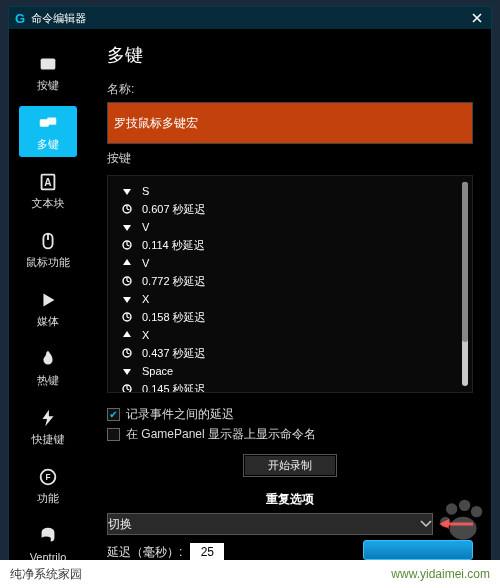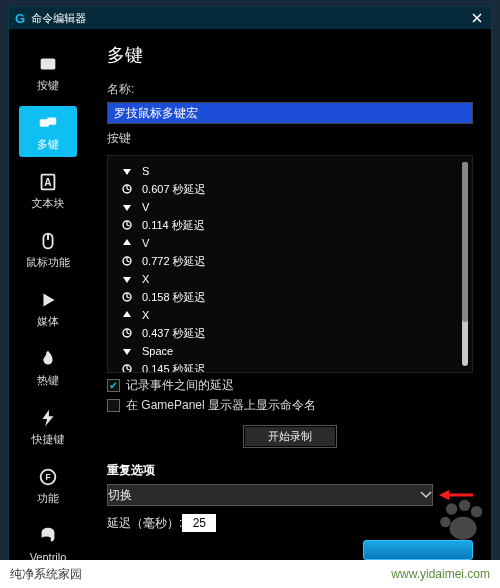--- a/index.html
+++ b/index.html
@@ -32,57 +32,57 @@
   .side-item.selected { background: #0fbef2; color: #fff; }
   .side-item .ic { display:block; margin: 0 auto 3px; }
   .side-item .lbl { font-size: 11px; }
   .main {
     flex: 1; padding: 14px 18px 8px 20px; overflow: hidden;
     display: flex; flex-direction: column;
   }
   h2.page-title { font-size: 18px; font-weight: normal; color: #fff; margin-bottom: 8px; }
   .field-label { font-size: 12px; color: #ccc; margin: 6px 0 4px; }
   .text-input {
-    width: 100%; background: #1d4ed8; border: 1px solid #444; color: #fff;
-    padding: 3px 6px; font-size: 12px;
+    width: 100%; background: #c2410c; border: 1px solid #444; color: #fff;
+    padding: 13px 6px; font-size: 12px;
   }
   .keys-box {
     margin-top: 4px; background: #0a0a0a; border: 1px solid #222;
     height: 218px; position: relative;
   }
   .keys-list { padding: 6px 24px 6px 14px; height: 100%; overflow: hidden; }
   .key-row { display: flex; align-items: center; gap: 8px; height: 18px; color: #fff; font-size: 11px; }
   .key-row .glyph { width: 12px; text-align: center; font-size: 11px; }
   .scroll-track {
     position: absolute; right: 4px; top: 6px; bottom: 6px; width: 6px;
     background: #c8c8c8; border-radius: 3px;
   }
   .scroll-thumb {
     position: absolute; left: 0; right: 0; top: 0; height: 160px;
     background: #888; border-radius: 3px;
   }
-  .checks { margin-top: 1px; text-align: center; }
+  .checks { margin-top: 10px; text-align: center; }
   .check-row { display: flex; align-items: center; gap: 6px; margin: 3px 0; font-size: 12px; color:#ddd;}
   .chk { width: 13px; height: 13px; border: 1px solid #666; background:#111; display:flex;align-items:center;justify-content:center;}
   .chk.checked::after { content:"✔"; color:#0fbef2; font-size:10px; line-height:1;}
   .rec-btn {
     display:block; margin: 8px auto 0; background:#2a2a2a; border:1px solid #555;
     color:#eee; font-size:11px; padding:3px 24px; box-shadow: 0 0 0 1px #000 inset;
   }
-  .section-label { font-size:12px; font-weight:bold; margin-top:14px; color:#fff; }
+  .section-label { font-size:12px; font-weight:bold; margin-top:14px; color:#fff;text-align:center; }
   .select-row { margin-top:5px; display:flex; align-items:center; }
   .select {
     flex:1; background:#2a2a2a; border:1px solid #555; height:22px;
     display:flex; align-items:center; padding:0 0; color:#eee;
   }
   .select .chev { margin-left:auto; }
   .arrow-annot {
     width: 34px; height: 22px; margin-left: 6px; display:flex; align-items:center;
   }
-  .delay-row { margin-top:8px; display:flex; align-items:center; gap:0; font-size:12px; }
+  .delay-row { margin-top:8px; display:flex; align-items:center; gap:8px; font-size:12px; }
   .delay-input {
     width: 34px; background:#fff; color:#000; border:none; padding:2px 4px;
     text-align:center; font-size:12px;
   }
   .blue-bar {
     position:absolute; right:18px; bottom:5px; width:110px; height:20px;
     background: linear-gradient(#1aa8e8,#0a7ab8); border-radius:3px;
     border:1px solid #3ac0ff;
   }
   

